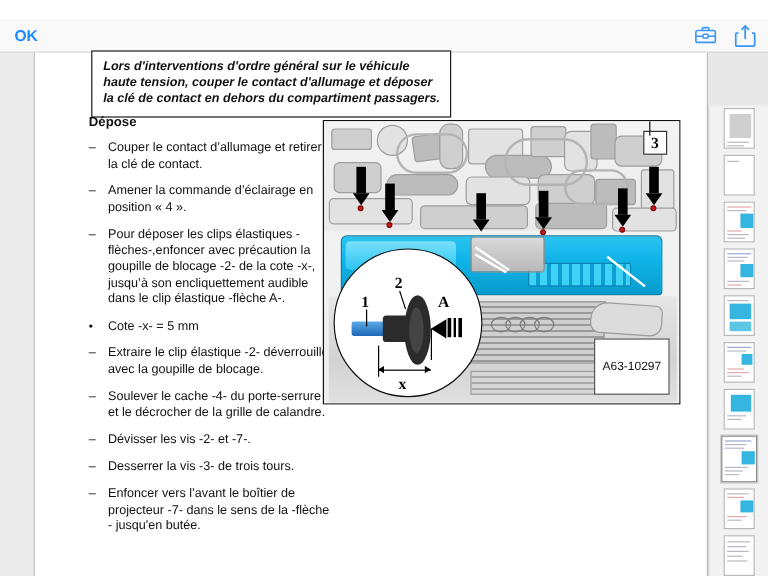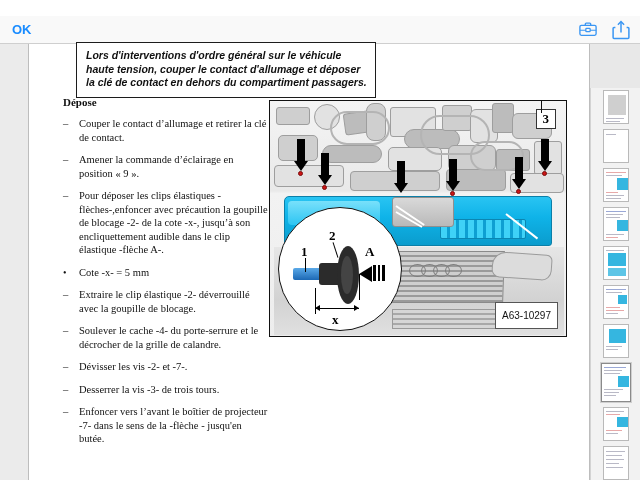--- a/index.html
+++ b/index.html
@@ -77,21 +77,21 @@
     background:#fff;
   }
   .warnbox p {
     font-style:italic; font-weight:bold;
     font-size:10.5px; line-height:13.5px; color:#111;
     font-family:"Liberation Sans", sans-serif;
   }
 
   
   .col {
-    position:absolute; left:34px; top:52px; width:205px;font-family:Liberation Serif, serif;
+    position:absolute; left:45px; top:52px; width:205px;
   }
   .heading {
     font-size:11px; font-weight:bold; color:#111; margin-bottom:9px;
   }
   .item { display:flex; margin-bottom:9px; }
   .item .bullet {
     width:16px; flex:0 0 16px;
     font-size:10.5px; line-height:13.5px; color:#111;
   }
   .item .bullet.dot { font-size:10px; }
@@ -230,21 +230,21 @@
   .lbl3 {
     position:absolute; right:10px; top:8px;
     background:#fff; border:1px solid #333;
     font-size:13px; font-weight:bold; padding:1px 6px;
     font-family:"Liberation Serif", serif;
   }
   .lbl3-leader { position:absolute; right:24px; top:0px; width:1px; height:12px; background:#111; }
   .figcode {
     position:absolute; right:8px; bottom:7px;
     border:1px solid #555; background:#fff;
-    font-size:10px; padding:7px 6px; color:#111;
+    font-size:10px; padding:17px 6px; color:#111;
     font-family:"Liberation Sans", sans-serif;
   }
   .leader-white { position:absolute; background:#fff; height:2px; transform-origin:left center; }
 
   
   .thumbs {
     position:absolute; right:0; top:44px; width:50px; height:436px;
     background:#f2f2f2; border-left:1px solid #d3d3d3;
     overflow:hidden;
     padding-top:2px;
@@ -301,21 +301,21 @@
 
       <div class="col">
         <div class="heading">Dépose</div>
 
         <div class="item">
           <div class="bullet">–</div>
           <div class="txt">Couper le contact d’allumage et retirer la clé de contact.</div>
         </div>
         <div class="item">
           <div class="bullet">–</div>
-          <div class="txt">Amener la commande d’éclairage en position « 9 ».</div>
+          <div class="txt">Amener la commande d’éclairage en position « 4 ».</div>
         </div>
         <div class="item">
           <div class="bullet">–</div>
           <div class="txt">Pour déposer les clips élastiques -flèches-,enfoncer avec précaution la goupille de blocage -2- de la cote -x-, jusqu’à son encliquettement audible dans le clip élastique -flèche A-.</div>
         </div>
         <div class="item">
           <div class="bullet dot">•</div>
           <div class="txt">Cote -x- = 5 mm</div>
         </div>
         <div class="item">

